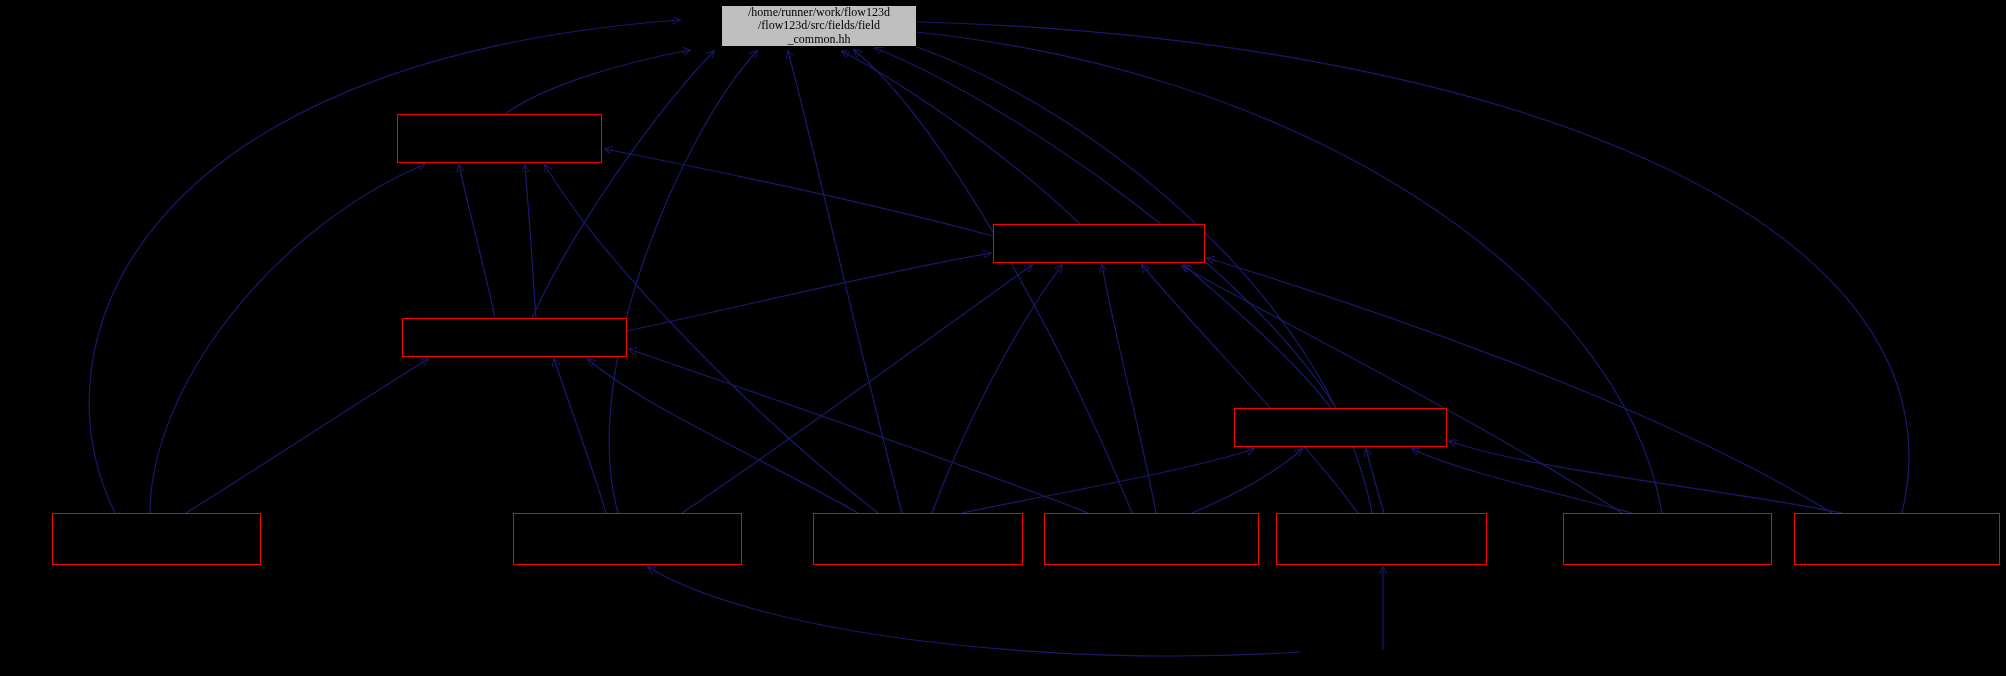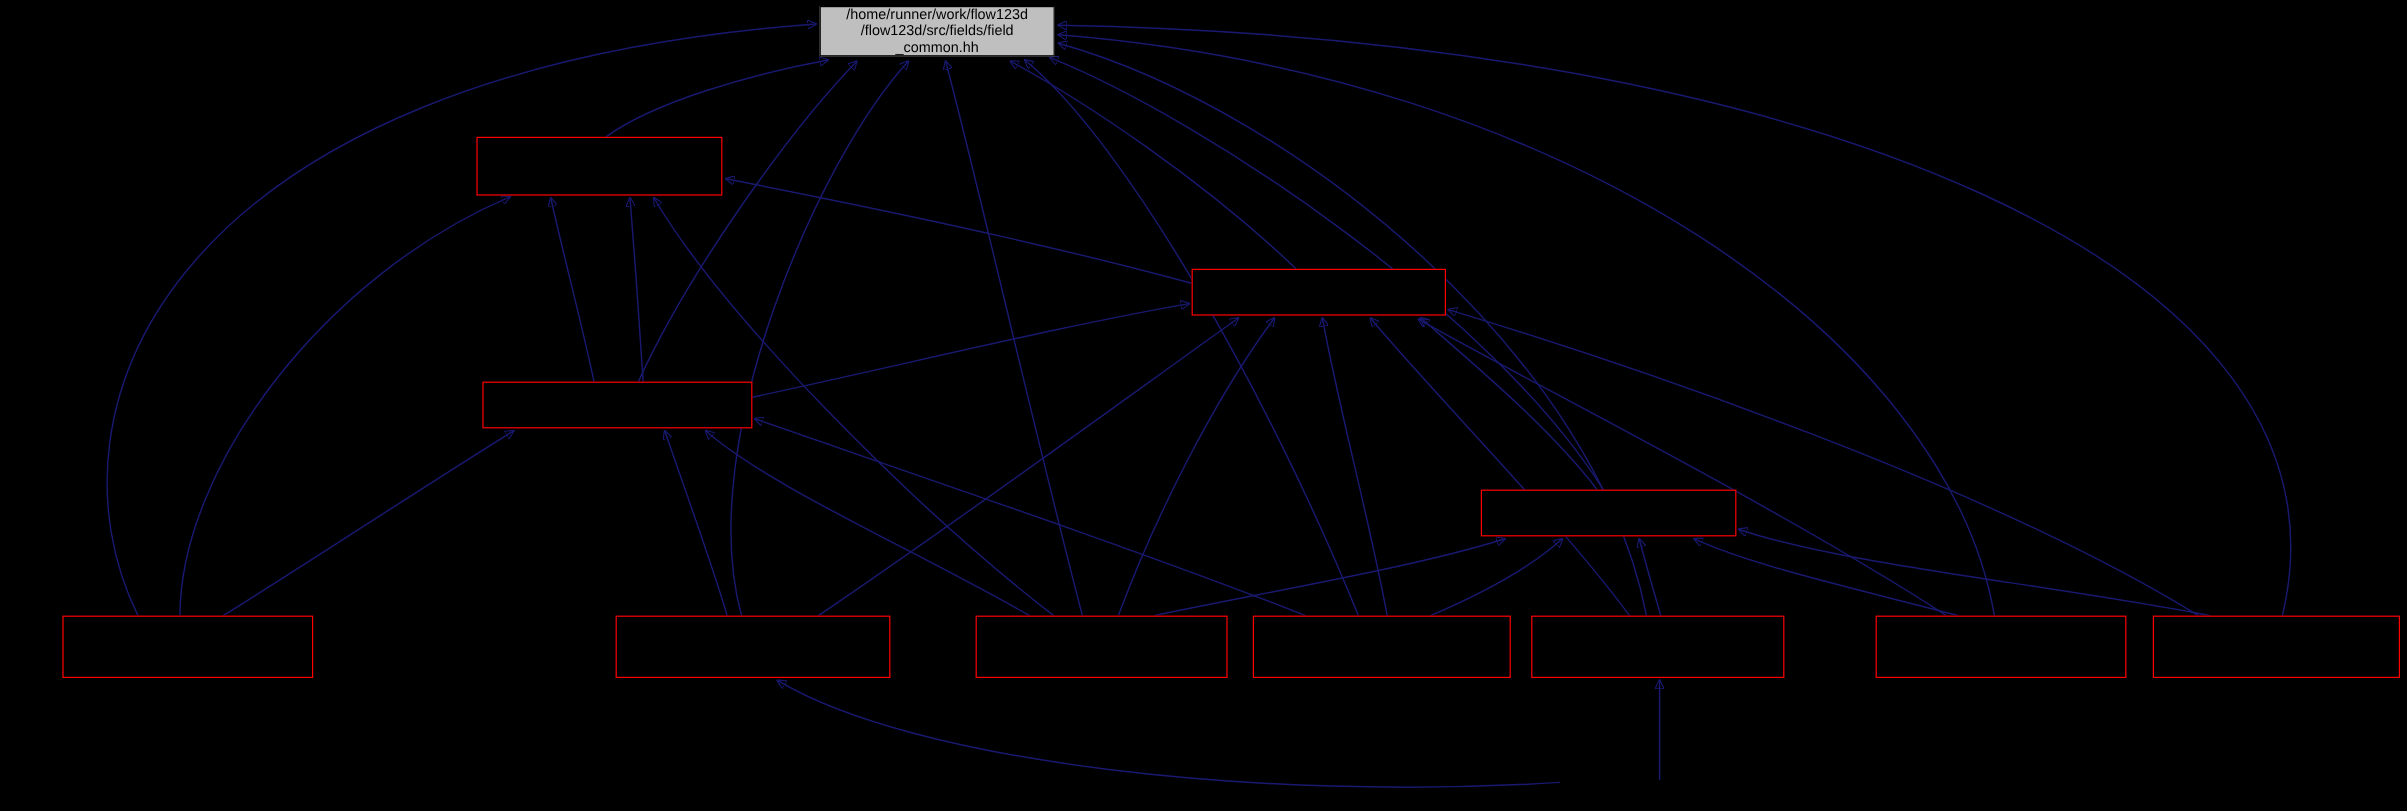--- a/index.html
+++ b/index.html
@@ -75,21 +75,21 @@
     <path marker-end="url(#arrowhead)" d="M 962 513 C 1062 492 1182 472 1254 449"></path>
     <path marker-end="url(#arrowhead)" d="M 1192 513 C 1232 496 1272 476 1302 449"></path>
     <path marker-end="url(#arrowhead)" d="M 1384 513 C 1379 496 1372 472 1366 449"></path>
     <path marker-end="url(#arrowhead)" d="M 1632 513 C 1552 492 1462 472 1412 449"></path>
     <path marker-end="url(#arrowhead)" d="M 1842 513 C 1702 486 1532 470 1449 441"></path>
 
     <path marker-end="url(#arrowhead)" d="M 1383 650 C 1383 625 1383 595 1383 567"></path>
     <path marker-end="url(#arrowhead)" d="M 1300 652 C 1050 668 760 635 648 567"></path>
   </svg>
 
-  <div class="node root" style="left:683px;top:5px;width:196px;height:42px;">
+  <div class="node root" style="left:721px;top:5px;width:196px;height:42px;font-family:Liberation Serif, serif;">
     <span>/home/runner/work/flow123d
 /flow123d/src/fields/field
 _common.hh</span>
   </div>
 
   <div class="node red" style="left:397px;top:114px;width:205px;height:49px;"></div>
   <div class="node red" style="left:993px;top:224px;width:212px;height:39px;"></div>
   <div class="node red" style="left:402px;top:318px;width:225px;height:39px;"></div>
   <div class="node red" style="left:1234px;top:408px;width:213px;height:39px;"></div>
   <div class="node red" style="left:52px;top:513px;width:209px;height:52px;"></div>

